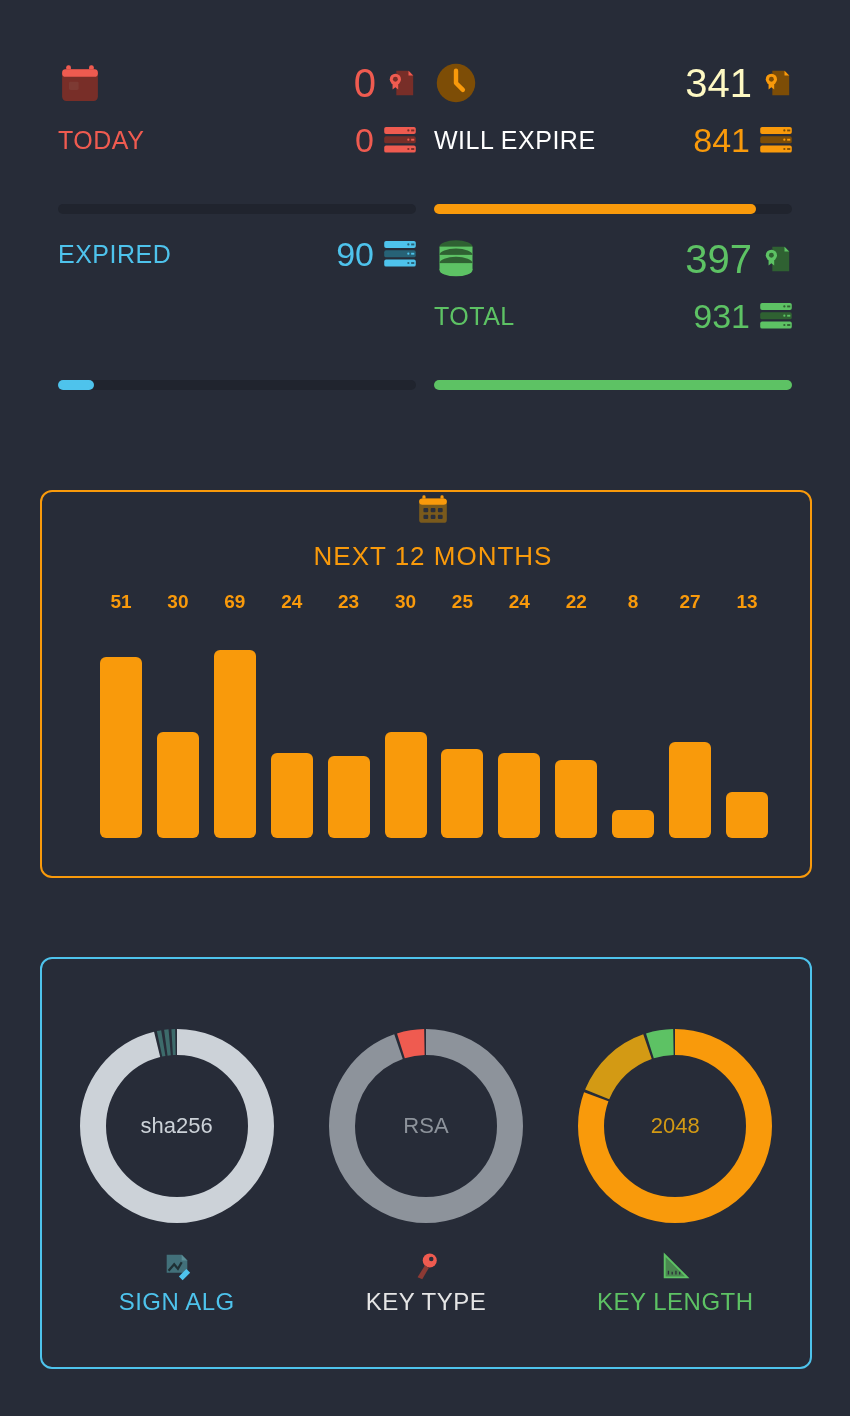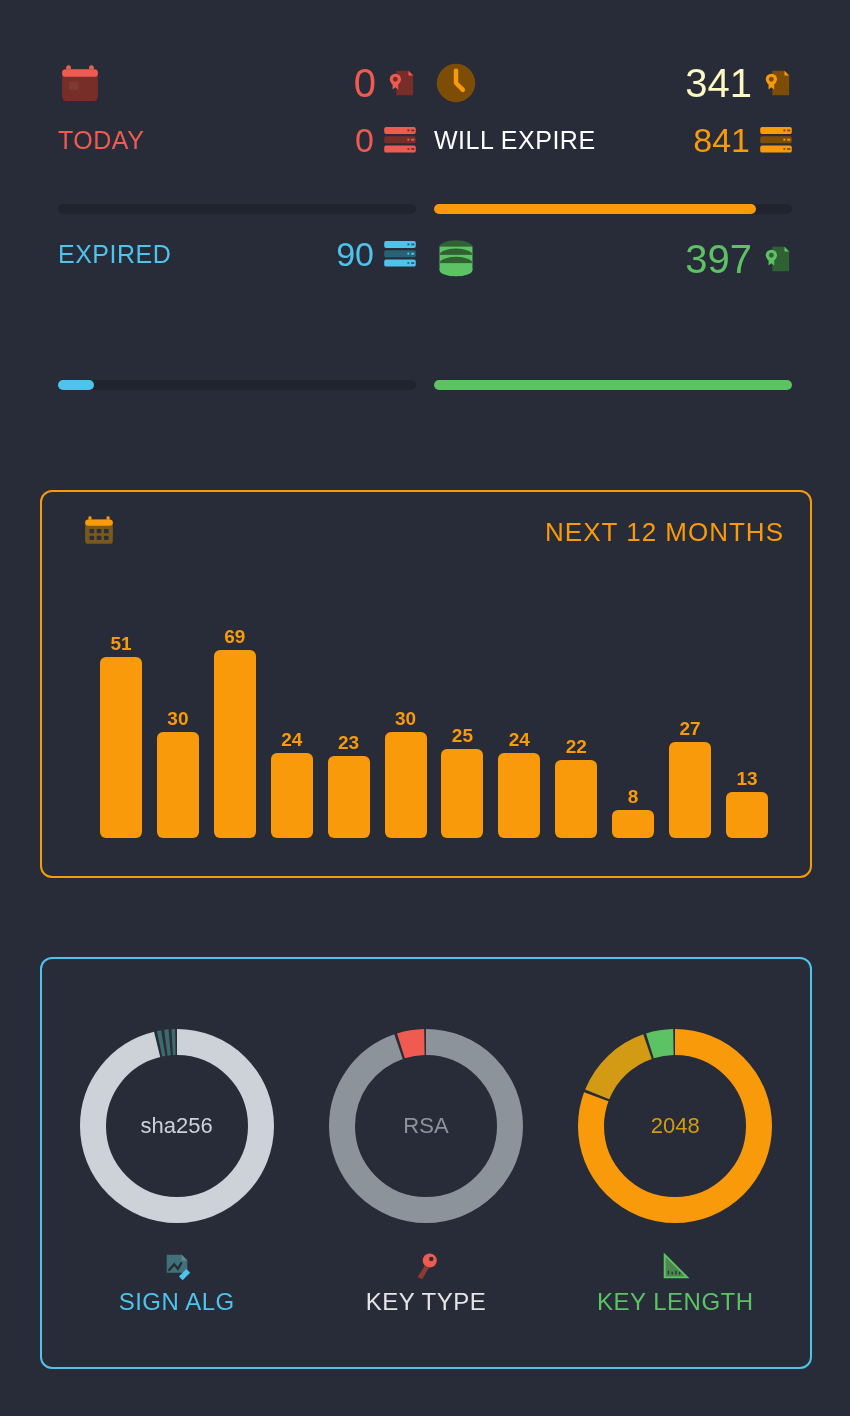--- a/index.html
+++ b/index.html
@@ -54,36 +54,37 @@
     border:2px solid;
   }
   #bar-panel {
     left:40px; top:490px; width:772px; height:388px;
     border-color:#f99a0b;
   }
   .panel-head {
     position:relative; height:80px;
     display:flex; align-items:center; justify-content:space-between;
     padding:0 26px 0 40px;
+    flex-direction:column;
   }
   .panel-title {
     font-size:26px; letter-spacing:1px; color:#f99a0b;
   }
   .chart-area {
     position:absolute; left:58px; right:42px; top:100px; bottom:38px;
   }
   .bars {
     display:flex; align-items:flex-end; justify-content:space-between;
     height:100%;
   }
   .bar-col {
     position:relative;
     width:42px;
     display:flex; flex-direction:column; align-items:center;
-    justify-content:flex-end;
+    justify-content:space-between;
     height:100%;
   }
   .bar-val {
     font-size:19px; font-weight:bold; color:#f99a0b;
     margin-bottom:4px; line-height:1;
   }
   .bar-rect {
     width:42px;
     background:#f99a0b;
     border-radius:6px;
@@ -235,20 +236,37 @@
         <ellipse cx="16" cy="24" rx="12" ry="4.6" fill="#5dc264"></ellipse>
       </svg></span>
       <span class="val-group">
         <span class="val-num" style="color:#5dc264">397</span>
         <span class="tiny-icon"><svg width="30" height="30" viewBox="0 0 32 32">
         <path d="M11 3 H24 L29 8 V29 H11 Z" fill="#2f6132"></path>
         <path d="M24 3 L29 8 H24 Z" fill="#5dc264"></path>
         <circle cx="10" cy="12" r="6" fill="#5dc264"></circle>
         <circle cx="10" cy="12" r="2.6" fill="#2f6132"></circle>
         <path d="M7 16 L7 23 L10 20.6 L13 23 L13 16 Z" fill="#5dc264"></path>
+      </svg></span>
+      </span>
+    </div>
+    <div class="card-row2">
+      <span class="card-label" style="color:#5dc264">TOTAL</span>
+      <span class="val-group">
+        <span class="val-num small" style="color:#5dc264">931</span>
+        <span class="tiny-icon srv"><svg width="32" height="26" viewBox="0 0 34 28">
+        <rect x="0" y="0" width="34" height="7.5" rx="2" fill="#5dc264"></rect>
+        <rect x="0" y="10" width="34" height="7.5" rx="2" fill="#2f6132"></rect>
+        <rect x="0" y="20" width="34" height="7.5" rx="2" fill="#5dc264"></rect>
+        <circle cx="26" cy="3.7" r="1.2" fill="#2f6132"></circle>
+        <circle cx="26" cy="13.7" r="1.2" fill="#5dc264"></circle>
+        <circle cx="26" cy="23.7" r="1.2" fill="#2f6132"></circle>
+        <rect x="29" y="2.7" width="3.4" height="2" fill="#2f6132"></rect>
+        <rect x="29" y="12.7" width="3.4" height="2" fill="#5dc264"></rect>
+        <rect x="29" y="22.7" width="3.4" height="2" fill="#2f6132"></rect>
       </svg></span>
       </span>
     </div>
     <div class="progress-track">
       <div class="progress-fill" style="width:100%;background:#5dc264"></div>
     </div>
       </div>
     </div>
 
   <div class="panel" id="bar-panel">

